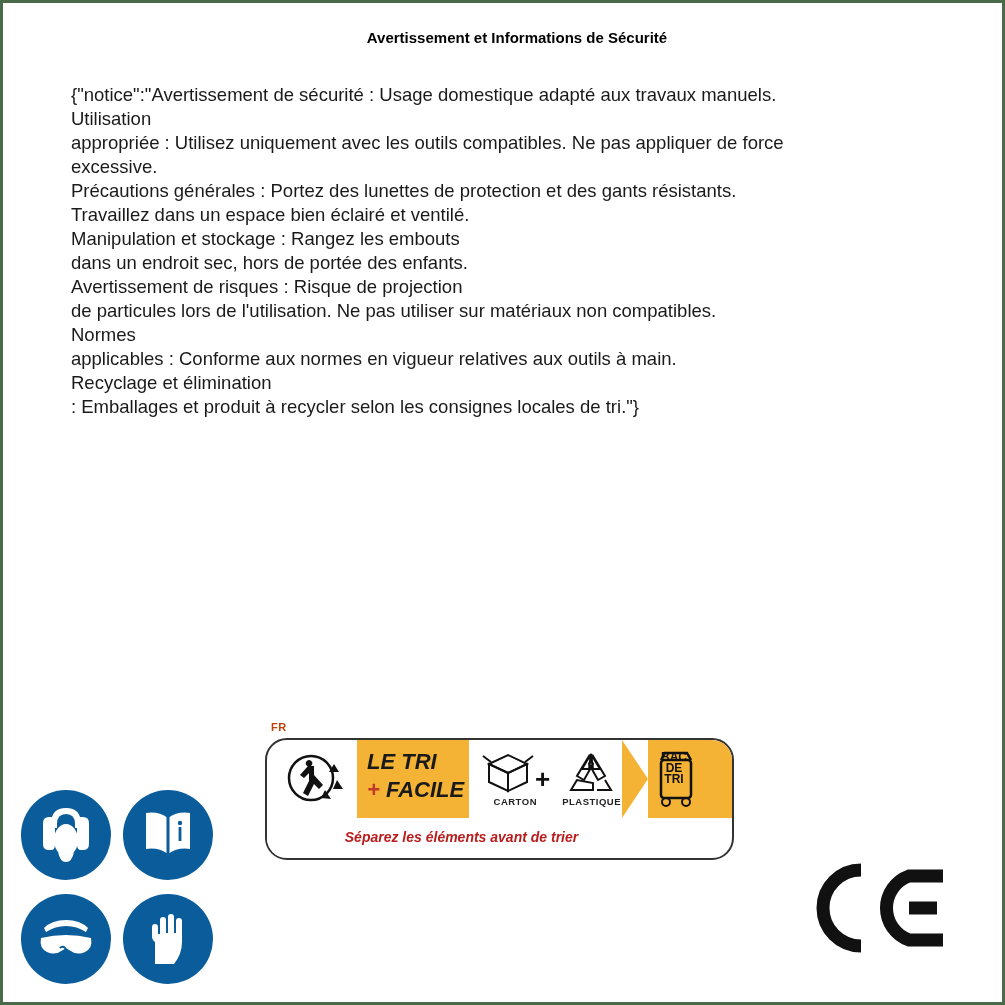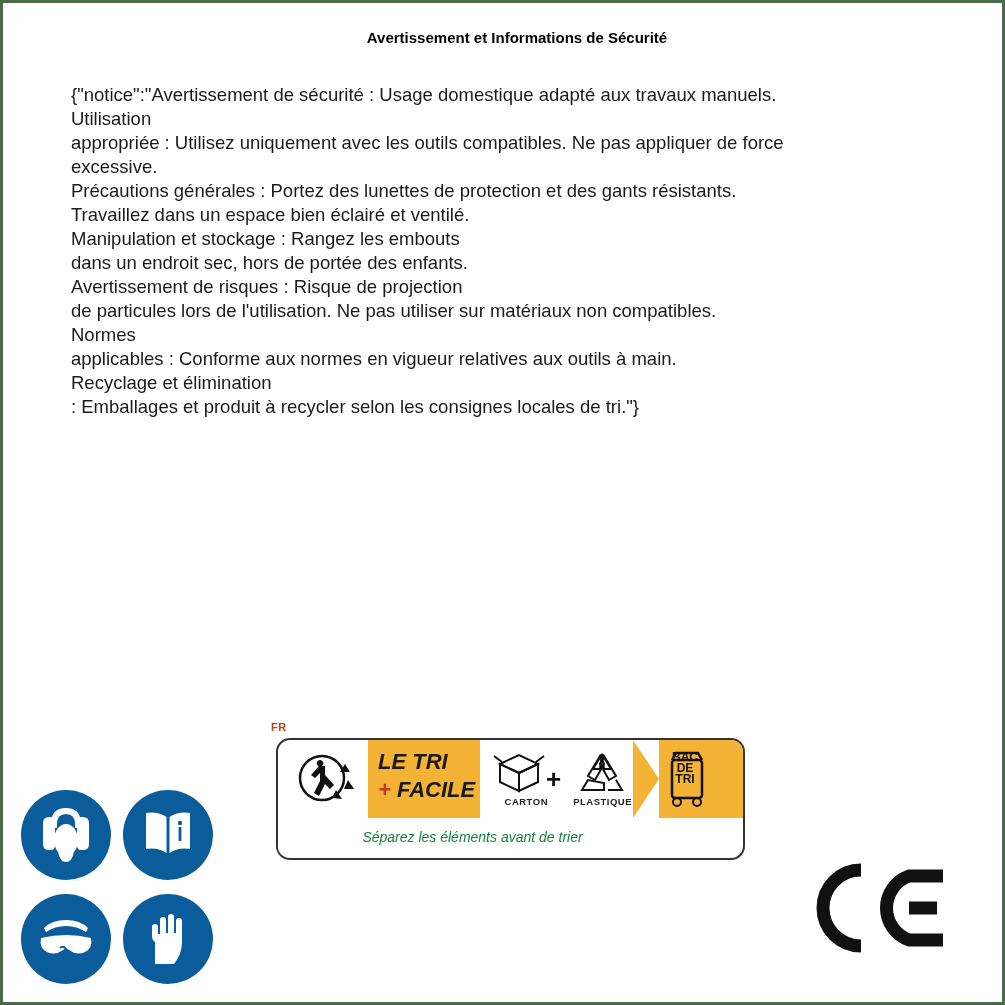--- a/index.html
+++ b/index.html
@@ -72,26 +72,26 @@
     position: absolute;
     left: 6px;
     top: 0px;
     font-size: 11px;
     font-weight: bold;
     color: #c2410c;
     letter-spacing: .5px;
   }
   .tri-card {
     position: absolute;
-    left: 11px;
+    left: 0;
     top: 17px;
     width: 465px;
     height: 118px;
     border: 2px solid #333;
-    border-radius: 14px;
+    border-radius: 22px;
     background: #fff;
     overflow: hidden;
   }
   .tri-yellow {
     position: absolute;
     left: 90px;
     top: 0px;
     width: 375px;
     height: 78px;
     background: #f5b335;
@@ -166,21 +166,22 @@
     left: 0;
     top: 78px;
     width: 389px;
     height: 38px;
     background: #fff;
     display: flex;
     align-items: center;
     justify-content: center;
     font-size: 14px;
     font-style: italic;
-    color: #15803d;
+    color: #b91c1c;
+    font-weight: bold;
   }
 
   
   .address {
     position: absolute;
     left: 250px;
     top: 872px;
     width: 500px;
     text-align: center;
     font-size: 14.5px;

